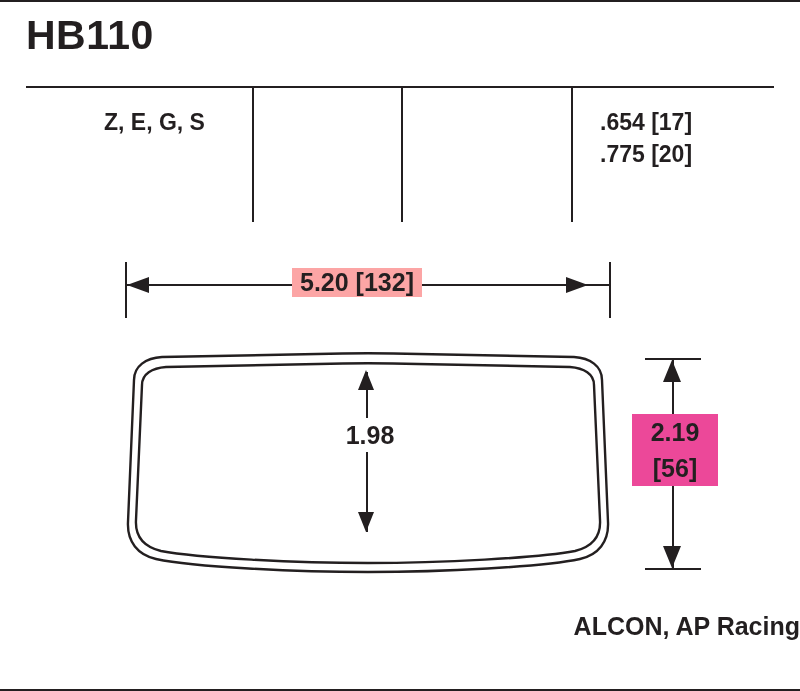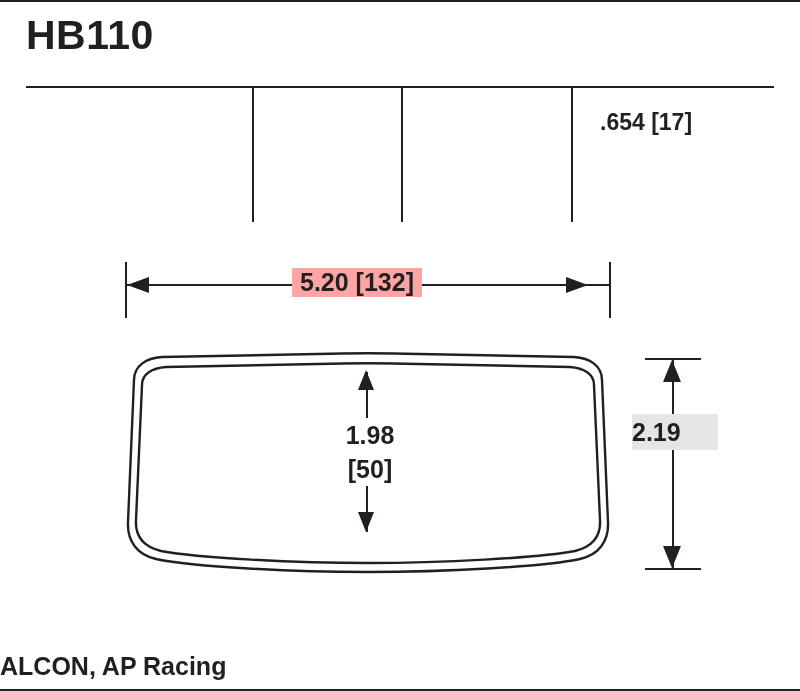--- a/index.html
+++ b/index.html
@@ -180,25 +180,26 @@
     position: absolute;
     left: 645px; top: 568px;
     width: 56px; height: 2px;
     background: #231f20;
   }
   .height-label {
     position: absolute;
     left: 632px;
     top: 414px;
     width: 86px;
+    text-align: center;
     font-size: 25px;
     font-weight: bold;
     line-height: 36px;
     color: #231f20;
-    background: #e5e5e5;
+    background: #ec4899;
   }
   .height-label .row { display: block; }
 
   
   .inner-dim-line {
     position: absolute;
     left: 366px;
     top: 372px;
     width: 2px;
     height: 160px;
@@ -232,23 +233,23 @@
     font-weight: bold;
     line-height: 34px;
     color: #231f20;
     background: #ffffff;
   }
   .inner-label .row { display: block; }
 
   .caption {
     position: absolute;
     left: 0;
-    top: 652px;
+    top: 612px;
     width: 800px;
-    text-align: left;
+    text-align: right;
     font-size: 25px;
     font-weight: bold;
     color: #231f20;
   }
 </style>
 </head>
 <body>
 
 <div id="sheet">
 
@@ -257,24 +258,26 @@
 
   <div class="part-number">HB110</div>
 
   <div class="rule hrule-main"></div>
 
   <div class="vline vline-a"></div>
   <div class="vline vline-b"></div>
   <div class="vline vline-c"></div>
 
   <div class="compound-col">
+    <span class="row" style="display:block">Z, E, G, S</span>
   </div>
 
   <div class="thick-col">
     <span class="row">.654 [17]</span>
+    <span class="row">.775 [20]</span>
   </div>
 
   <div class="dim-ext dim-ext-left"></div>
   <div class="dim-ext dim-ext-right"></div>
   <div class="dim-line-h"></div>
   <div class="arrow-left-h"></div>
   <div class="arrow-right-h"></div>
   <div class="width-label-wrap">5.20 [132]</div>
 
   <svg class="pad" viewBox="0 0 512 224">
@@ -302,27 +305,27 @@
              C 184 211, 86 206, 49 199
              C 33 195, 23 185, 24 168
              Z" fill="none" stroke="#231f20" stroke-width="2.4"></path>
   </svg>
 
   <div class="inner-dim-line"></div>
   <div class="inner-arrow-up"></div>
   <div class="inner-arrow-down"></div>
   <div class="inner-label">
     <span class="row">1.98</span>
-    <span class="row">[50]</span>
   </div>
 
   <div class="height-tick-top"></div>
   <div class="height-tick-bottom"></div>
   <div class="dim-line-v"></div>
   <div class="arrow-up-v"></div>
   <div class="arrow-down-v"></div>
   <div class="height-label">
     <span class="row">2.19</span>
+    <span class="row">[56]</span>
   </div>
 
   <div class="caption">ALCON, AP Racing</div>
 
 </div>
 
 </body></html>

